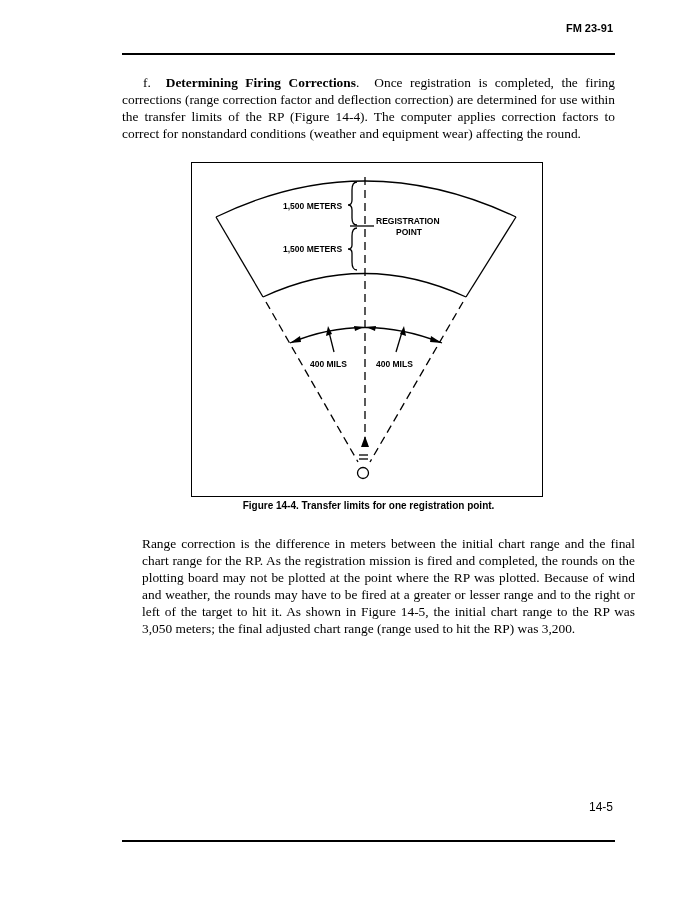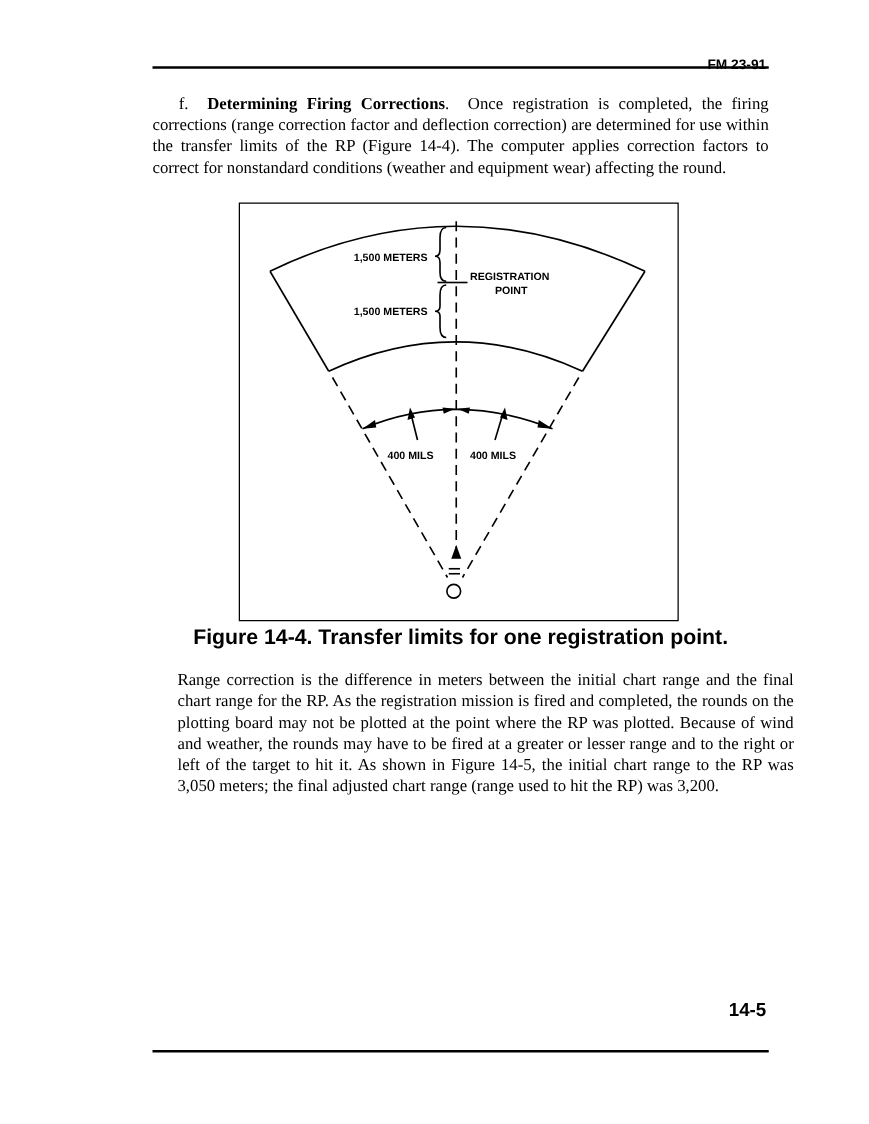--- a/index.html
+++ b/index.html
@@ -1,27 +1,27 @@
 <!DOCTYPE html>
 <html><head>
 <meta charset="utf-8">
 <style>
   html, body { margin: 0; padding: 0; background: #ffffff; }
   body { width: 695px; height: 899px; position: relative; overflow: hidden; color: #000; }
   .hdr-line { position: absolute; left: 122px; top: 53px; width: 493px; height: 1.5px; background: #000; }
-  .hdr-text { position: absolute; right: 82px; top: 46px; font-family: "Liberation Sans", sans-serif; font-weight: bold; font-size: 11px; }
+  .hdr-text { position: absolute; right: 82px; top: 22px; font-family: "Liberation Sans", sans-serif; font-weight: bold; font-size: 11px; }
   .para { position: absolute; left: 122px; width: 493px; font-family: "Liberation Serif", serif; font-size: 13.4px; line-height: 17px; text-align: justify; }
   .p1 { top: 74px; text-indent: 21px; }
   .p2 { top: 535px; margin-left: 20px; }
   .p1 b { font-weight: bold; }
   .fig-box { position: absolute; left: 191px; top: 162px; width: 352px; height: 335px; border: 1.5px solid #000; box-sizing: border-box; }
   .fig-svg { position: absolute; left: 0; top: 0; }
-  .caption { position: absolute; left: 122px; width: 493px; top: 500px; text-align: center; font-family: "Liberation Sans", sans-serif; font-weight: bold; font-size: 17px; }
+  .caption { position: absolute; left: 122px; width: 493px; top: 500px; text-align: center; font-family: "Liberation Sans", sans-serif; font-weight: bold; font-size: 10px; }
   .ftr-line { position: absolute; left: 122px; top: 840px; width: 493px; height: 1.5px; background: #000; }
-  .ftr-text { position: absolute; right: 82px; top: 800px; font-family: "Liberation Sans", sans-serif; font-weight: bold; font-size: 15px; }
+  .ftr-text { position: absolute; right: 82px; top: 800px; font-family: "Liberation Sans", sans-serif; font-weight: normal; font-size: 12px; }
   .lbl { font-family: "Liberation Sans", sans-serif; font-weight: bold; font-size: 8.5px; }
 </style>
 </head>
 <body>
 
 <div class="hdr-text">FM 23-91</div>
 <div class="hdr-line"></div>
 
 <div class="para p1"><span>f.</span>&nbsp;&nbsp;<b>Determining Firing Corrections</b><span>.</span>&nbsp;&nbsp;<span>Once registration is completed, the firing corrections (range correction factor and deflection correction) are determined for use within the transfer limits of the RP (Figure 14-4).  The computer applies correction factors to correct for nonstandard conditions (weather and equipment wear) affecting the round.</span></div>
 

